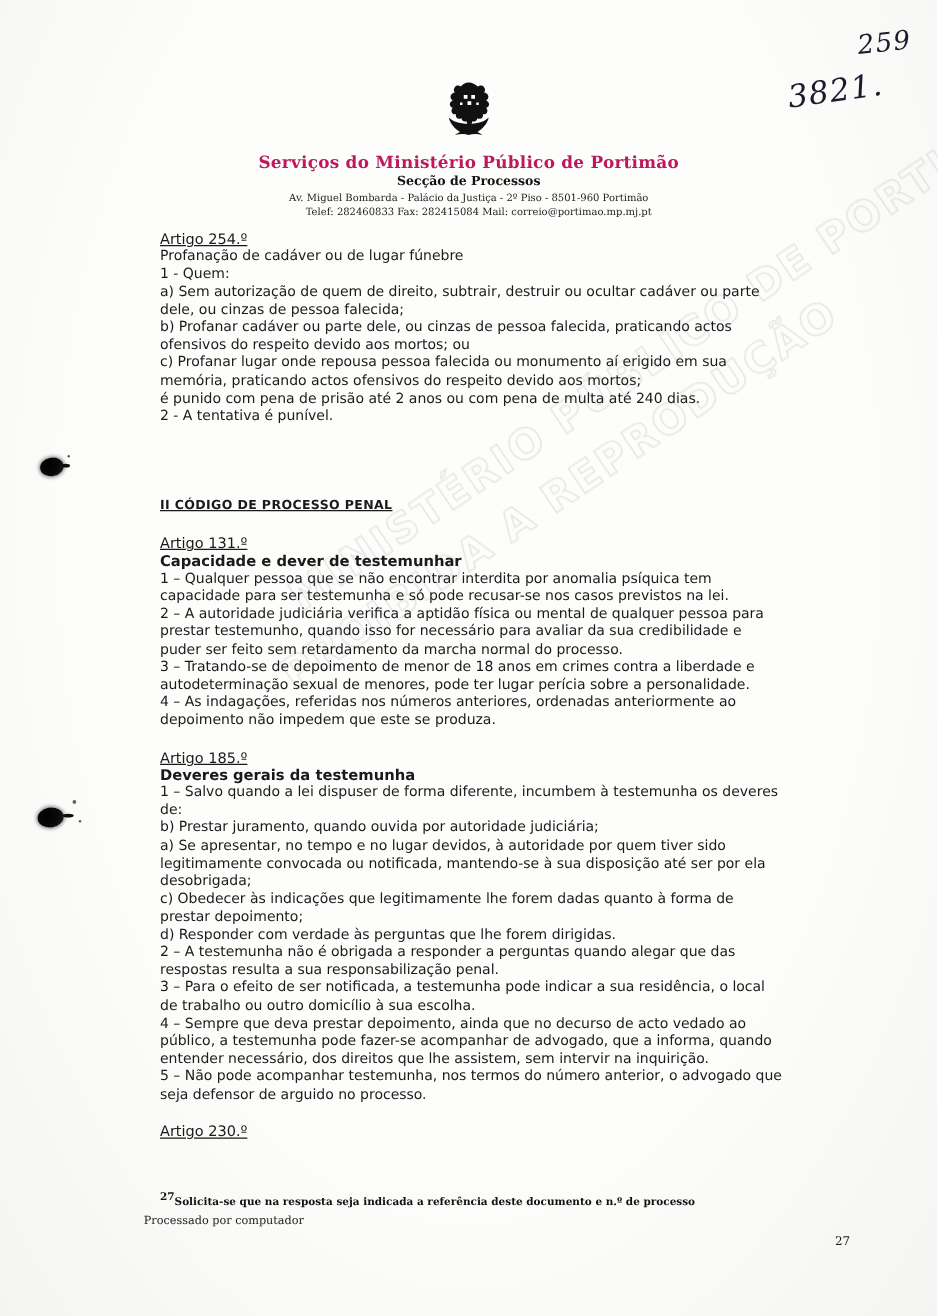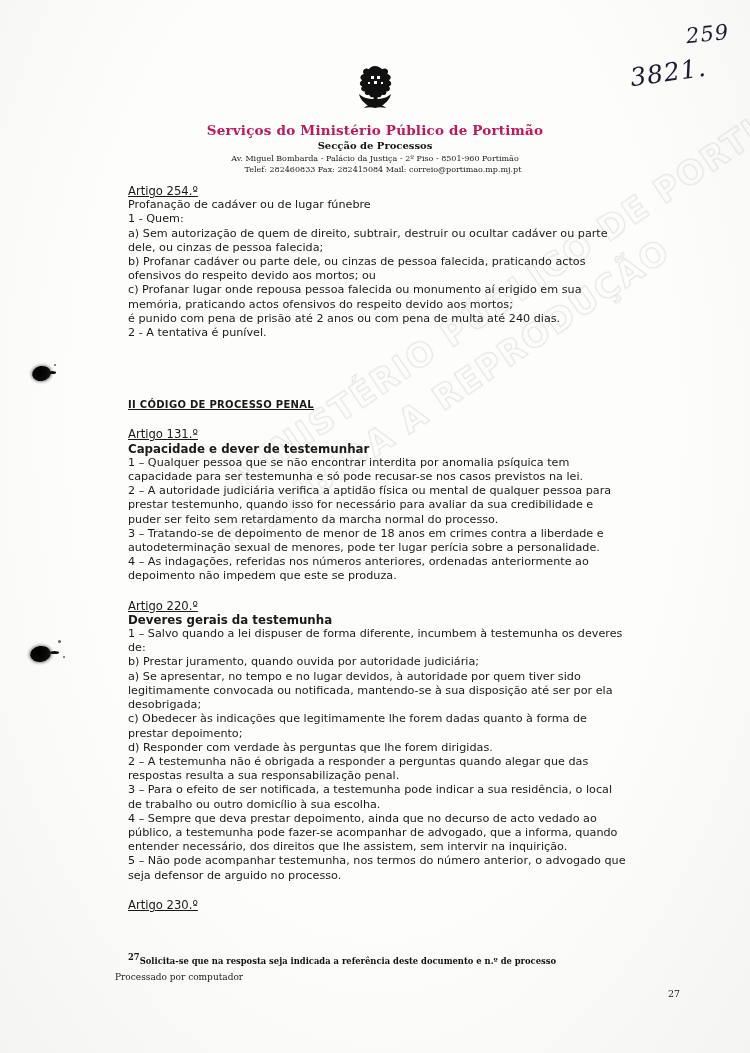--- a/index.html
+++ b/index.html
@@ -255,21 +255,21 @@
 
     <p class="art-head">Artigo 131.º</p>
     <p class="bold-sub">Capacidade e dever de testemunhar</p>
     <p>1 – Qualquer pessoa que se não encontrar interdita por anomalia psíquica tem capacidade para ser testemunha e só pode recusar-se nos casos previstos na lei.</p>
     <p>2 – A autoridade judiciária verifica a aptidão física ou mental de qualquer pessoa para prestar testemunho, quando isso for necessário para avaliar da sua credibilidade e puder ser feito sem retardamento da marcha normal do processo.</p>
     <p>3 – Tratando-se de depoimento de menor de 18 anos em crimes contra a liberdade e autodeterminação sexual de menores, pode ter lugar perícia sobre a personalidade.</p>
     <p>4 – As indagações, referidas nos números anteriores, ordenadas anteriormente ao depoimento não impedem que este se produza.</p>
 
     <div class="spacer-md"></div>
 
-    <p class="art-head">Artigo 220.º</p>
+    <p class="art-head">Artigo 185.º</p>
     <p class="bold-sub">Deveres gerais da testemunha</p>
     <p>1 – Salvo quando a lei dispuser de forma diferente, incumbem à testemunha os deveres de:</p>
     <p>b) Prestar juramento, quando ouvida por autoridade judiciária;</p>
     <p>a) Se apresentar, no tempo e no lugar devidos, à autoridade por quem tiver sido legitimamente convocada ou notificada, mantendo-se à sua disposição até ser por ela desobrigada;</p>
     <p>c) Obedecer às indicações que legitimamente lhe forem dadas quanto à forma de prestar depoimento;</p>
     <p>d) Responder com verdade às perguntas que lhe forem dirigidas.</p>
     <p>2 – A testemunha não é obrigada a responder a perguntas quando alegar que das respostas resulta a sua responsabilização penal.</p>
     <p>3 – Para o efeito de ser notificada, a testemunha pode indicar a sua residência, o local de trabalho ou outro domicílio à sua escolha.</p>
     <p>4 – Sempre que deva prestar depoimento, ainda que no decurso de acto vedado ao público, a testemunha pode fazer-se acompanhar de advogado, que a informa, quando entender necessário, dos direitos que lhe assistem, sem intervir na inquirição.</p>
     <p>5 – Não pode acompanhar testemunha, nos termos do número anterior, o advogado que seja defensor de arguido no processo.</p>

